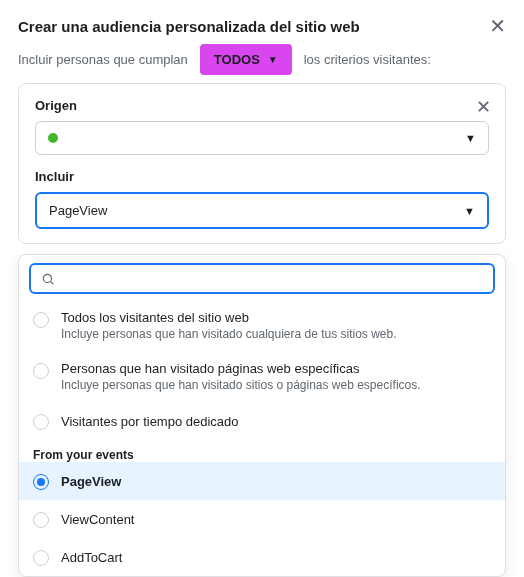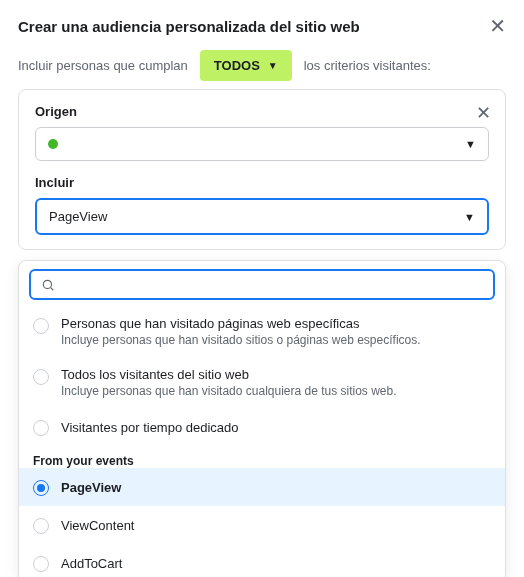--- a/index.html
+++ b/index.html
@@ -1,22 +1,22 @@
 <!DOCTYPE html>
 <html><head>
   <meta charset="utf-8">
   <style>
     * { box-sizing: border-box; margin: 0; padding: 0; }
     body { font-family: Helvetica, Arial, sans-serif; background: #fff; width: 524px; height: 577px; overflow: hidden; color: #1c1e21; }
     .modal { padding: 16px 18px; position: relative; }
-    .title-row { display: flex; justify-content: space-between; align-items: center; margin-bottom: 14px; }
+    .title-row { display: flex; justify-content: space-between; align-items: center; margin-bottom: 8px; }
     .title { font-size: 15px; font-weight: 600; color: #1c1e21; }
     .close-x { font-size: 20px; color: #606770; cursor: pointer; line-height: 1; }
     .filter-row { display: flex; align-items: center; gap: 12px; font-size: 13px; color: #606770; margin-bottom: 8px; }
-    .todos-btn { background: #bef264; border: none; border-radius: 4px; padding: 8px 14px; font-size: 13px; font-weight: 600; color: #1c1e21; display: flex; align-items: center; gap: 8px; cursor: pointer; }
+    .todos-btn { background: #d946ef; border: none; border-radius: 4px; padding: 8px 14px; font-size: 13px; font-weight: 600; color: #1c1e21; display: flex; align-items: center; gap: 8px; cursor: pointer; }
     .todos-btn .caret { font-size: 10px; }
     .card { border: 1px solid #dddfe2; border-radius: 8px; padding: 14px 16px; margin-bottom: 14px; position: relative; }
     .card-close { position: absolute; top: 12px; right: 14px; font-size: 18px; color: #606770; cursor: pointer; }
     .label { font-size: 13px; font-weight: 600; color: #1c1e21; margin-bottom: 8px; }
     .source-field { border: 1px solid #ccd0d5; border-radius: 6px; padding: 10px 12px; display: flex; align-items: center; justify-content: space-between; cursor: pointer; margin-bottom: 14px; }
     .source-dot { width: 10px; height: 10px; border-radius: 50%; background: #42b72a; }
     .caret-down { font-size: 11px; color: #1c1e21; }
     .events-field { border: 2px solid #1877f2; border-radius: 6px; padding: 9px 12px; display: flex; align-items: center; justify-content: space-between; cursor: pointer; font-size: 13px; }
     .dropdown { border: 1px solid #dddfe2; border-radius: 8px; margin-top: -4px; background: #fff; box-shadow: 0 4px 14px rgba(0,0,0,0.08); overflow: hidden; }
     .search-wrap { padding: 8px 10px 6px; }
@@ -76,29 +76,29 @@
               <line x1="21" y1="21" x2="16.65" y2="16.65"></line>
             </svg>
         </span>
         <input type="text" placeholder="" style="">
       </div>
     </div>
 
     <div class="opt">
       <div class="radio"></div>
       <div class="opt-text">
-        <span class="opt-title">Personas que han visitado páginas web específicas</span>
-        <span class="opt-sub">Incluye personas que han visitado sitios o páginas web específicos.</span>
+        <span class="opt-title">Todos los visitantes del sitio web</span>
+        <span class="opt-sub">Incluye personas que han visitado cualquiera de tus sitios web.</span>
       </div>
     </div>
     <div class="opt">
       <div class="radio"></div>
       <div class="opt-text">
-        <span class="opt-title">Todos los visitantes del sitio web</span>
-        <span class="opt-sub">Incluye personas que han visitado cualquiera de tus sitios web.</span>
+        <span class="opt-title">Personas que han visitado páginas web específicas</span>
+        <span class="opt-sub">Incluye personas que han visitado sitios o páginas web específicos.</span>
       </div>
     </div>
     <div class="opt center">
       <div class="radio"></div>
       <div class="opt-text">
         <span class="opt-title">Visitantes por tiempo dedicado</span>
       </div>
     </div>
 
     <div class="section-head">From your events</div>

